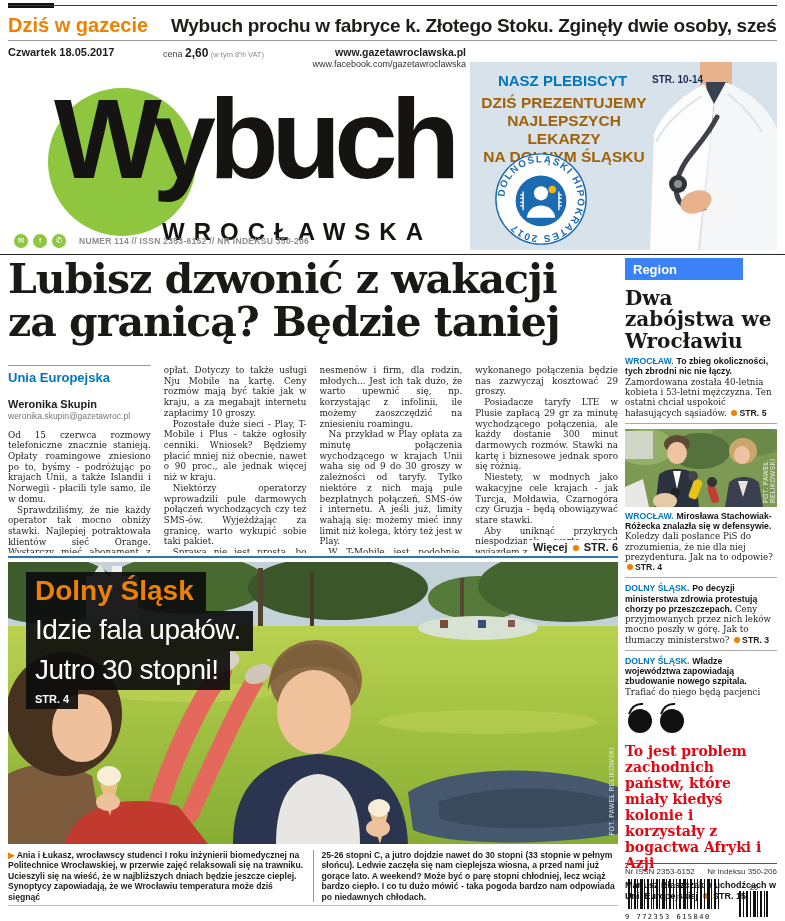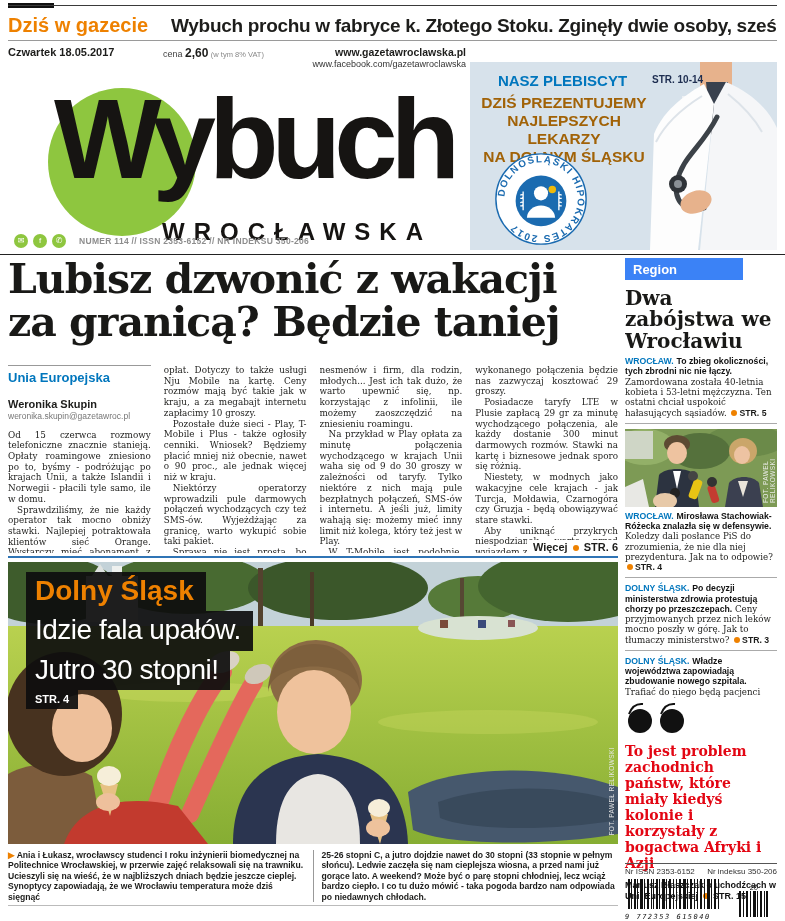--- a/index.html
+++ b/index.html
@@ -95,21 +95,21 @@
   .sb-hr{border:none;border-top:1px solid #aaa;margin:5px 0;}
   .sb-photo{position:relative;height:78px;margin:2px 0 4px;overflow:hidden;}
   .sb-photo .vcredit{right:1px;bottom:4px;color:#f0f0f0;}
   .quote{position:absolute;left:0;top:444px;width:152px;}
   .qtext{font-family:"DejaVu Serif","Liberation Serif",serif;font-weight:bold;font-size:14px;
          line-height:1.14;color:#e30613;margin-top:6px;}
   .qattr{margin-top:8px;font-weight:bold;font-size:9px;line-height:1.3;color:#111;}
   .sb-footer{position:absolute;left:0;bottom:0;width:152px;}
   .foot-rule{border-top:1px solid #555;margin-bottom:3px;}
   .foot-ids{display:flex;justify-content:space-between;font-size:8px;color:#333;}
-  .codes{display:flex;align-items:flex-end;gap:14px;margin-top:3px;font-style:italic;}
+  .codes{display:flex;align-items:flex-end;gap:14px;margin-top:3px;}
   .bc-digits{font-family:"DejaVu Sans Mono",monospace;font-size:7px;letter-spacing:1.5px;color:#111;}
   .bc-extra{font-size:7px;color:#111;text-align:center;}
 </style>
 </head>
 <body>
 
 <div class="page">
 
   <div class="top-chip"></div>
   <div class="top-line"></div>

